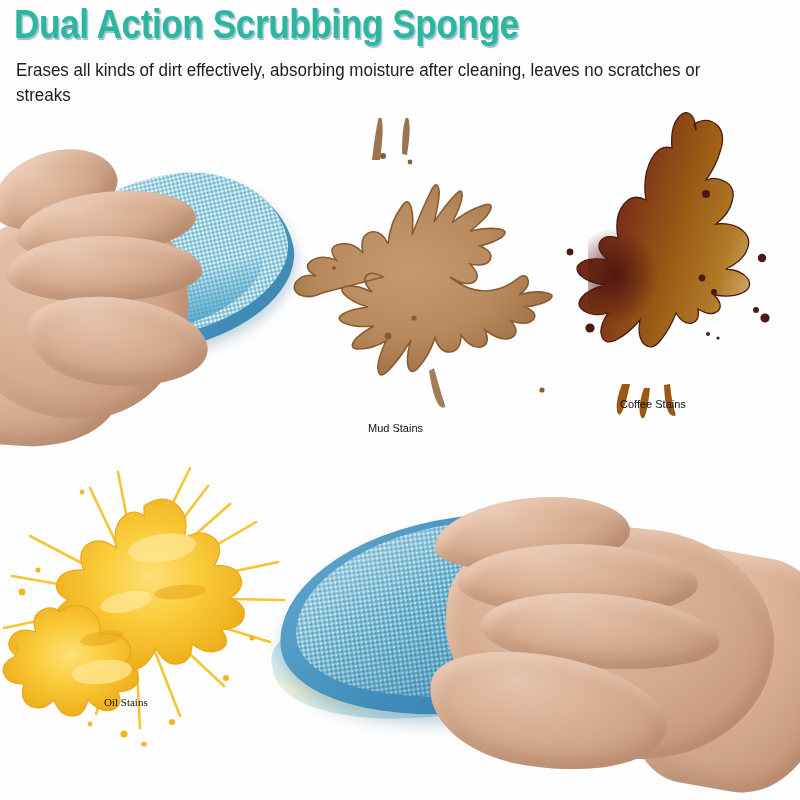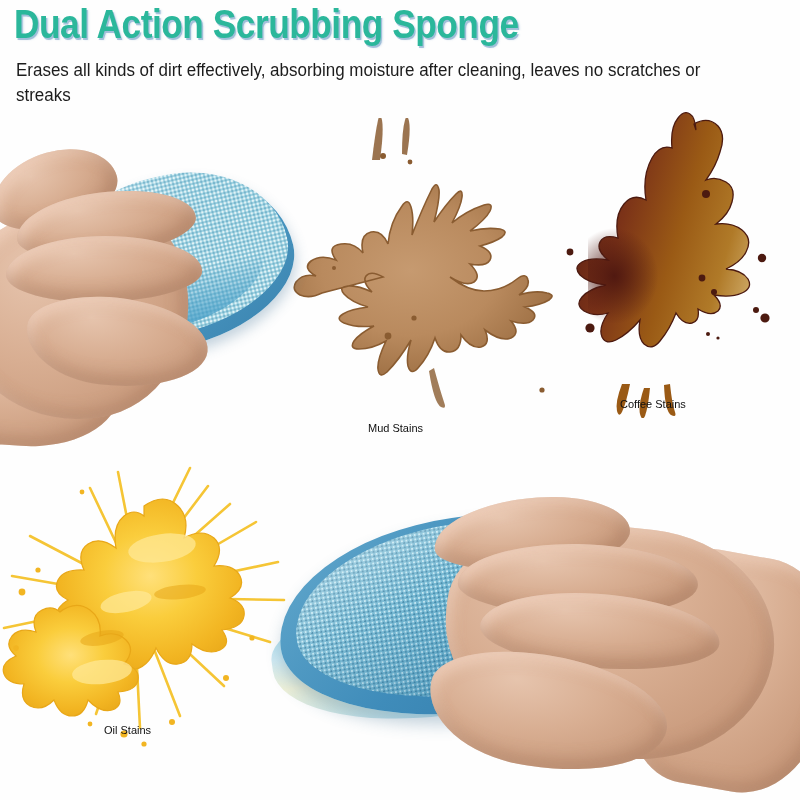--- a/index.html
+++ b/index.html
@@ -31,21 +31,21 @@
     font-size:17.5px;line-height:25px;color:#1c1c1c;
     transform:scaleX(0.97);transform-origin:left top;
   }
 
   
   .caption{
     position:absolute;font-size:11px;color:#101010;white-space:nowrap;
   }
   .cap-mud{left:368px;top:422px;}
   .cap-coffee{left:620px;top:398px;}
-  .cap-oil{left:104px;top:724px;}
+  .cap-oil{left:104px;top:696px;font-family:Liberation Serif, serif;}
 
   
   .scene{position:absolute;}
 
   
   .skin{
     position:absolute;
     background:
       radial-gradient(ellipse at 35% 25%, #e6c4ad 0%, #d8ae92 42%, #c99a7c 78%, #b98a6c 100%);
   }

